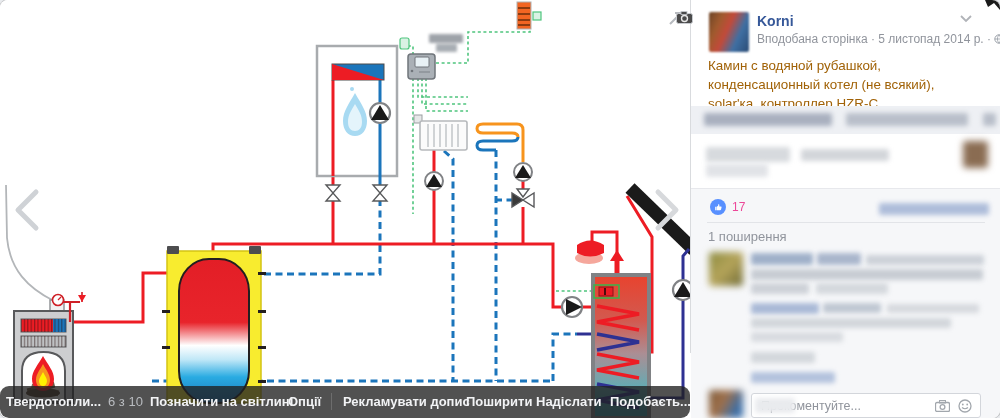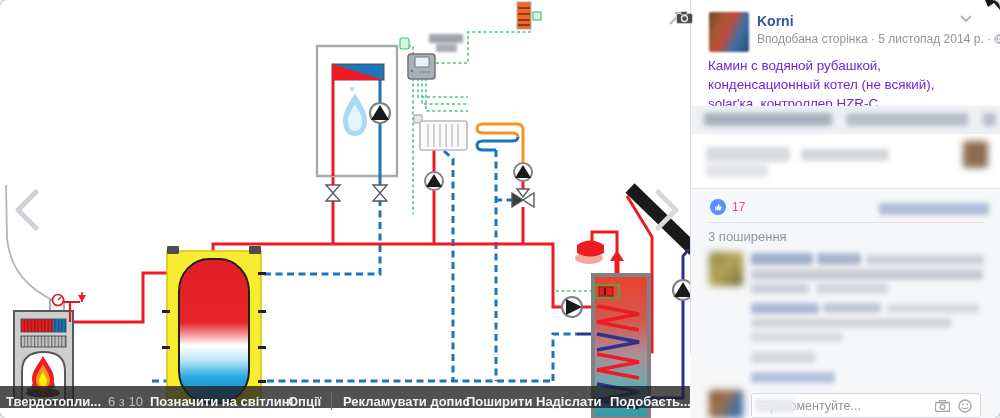--- a/index.html
+++ b/index.html
@@ -2,34 +2,34 @@
 <html><head>
 <meta charset="utf-8">
 <style>
   html,body{margin:0;padding:0;background:#e9ebee;font-family:"Liberation Sans",sans-serif;}
   #app{position:relative;width:1000px;height:418px;background:#fff;border-radius:8px;overflow:hidden;box-shadow:0 0 0 1px rgba(0,0,0,.15);}
   .abs{position:absolute;}
   
   #photo-area{position:absolute;left:0;top:0;width:690px;height:418px;background:#fff;}
   #diagram-svg{position:absolute;left:0;top:0;z-index:1;}
   #watermark{position:absolute;left:10px;top:360px;z-index:2;font-size:40px;font-weight:bold;letter-spacing:3px;color:rgba(125,125,125,.42);white-space:nowrap;}
-  #viewer-toolbar{position:absolute;left:0;top:386px;width:690px;height:22px;background:rgba(32,32,32,.78);z-index:3;color:#fff;font-size:13px;}
+  #viewer-toolbar{position:absolute;left:0;top:386px;width:690px;height:32px;background:rgba(32,32,32,.78);z-index:3;color:#fff;font-size:13px;border-radius:9px;}
   #viewer-toolbar span{position:absolute;top:8px;white-space:nowrap;}
   .tb-action{font-weight:bold;color:#f2f3f5;cursor:pointer;}
   .tb-muted{color:#b9bcc0;}
   .tb-div{position:absolute;top:7px;width:1px;height:17px;background:#6d6d6d;}
   #tb-camera{position:absolute;left:676px;top:11px;z-index:4;}
   .nav-chevron{position:absolute;z-index:4;}
   
   #sidebar{position:absolute;left:690px;top:0;width:310px;height:353px;background:#fff;border-left:1px solid #d9dbde;box-sizing:border-box;font-size:13px;color:#1d2129;}
   .blur{filter:blur(2.4px);border-radius:2px;}
   .blur3{filter:blur(3.5px);border-radius:3px;}
   #post-author{position:absolute;left:66px;top:13px;font-size:14px;font-weight:bold;color:#365899;}
   #post-meta{position:absolute;left:66px;top:32px;font-size:12px;color:#90949c;white-space:nowrap;}
-  #post-body{position:absolute;left:17px;top:57px;width:278px;font-size:13.4px;line-height:1.4;color:#6d28d9;}
+  #post-body{position:absolute;left:17px;top:57px;width:278px;font-size:13.4px;line-height:1.4;color:#a16207;}
   #strip1{position:absolute;left:0;top:106px;width:310px;height:28px;background:#eef0f4;}
   #social-bg{position:absolute;left:0;top:188px;width:310px;height:230px;background:#f6f7f9;border-top:1px solid #e7e8ec;}
   #like-badge{position:absolute;left:19px;top:199px;width:16px;height:16px;border-radius:50%;background:#5890ff;display:flex;align-items:center;justify-content:center;}
   #like-count{position:absolute;left:41px;top:200px;font-size:12px;color:#ec4899;}
   #like-divider{position:absolute;left:16px;top:222px;width:278px;height:1px;background:#e2e4e8;}
   #share-count{position:absolute;left:17px;top:229px;font-size:13px;color:#90949c;cursor:pointer;}
   #comment-box{position:absolute;left:60px;top:393px;width:230px;height:25px;background:#fff;border:1px solid #d3d6db;border-radius:3px;box-sizing:border-box;}
   #comment-placeholder{position:absolute;left:9px;top:5px;font-size:12.5px;color:#90949c;white-space:nowrap;}
   .avatar{position:absolute;overflow:hidden;}
 </style>
@@ -298,21 +298,21 @@
     <div id="social-bg"></div>
 
     <div id="like-badge">
       <svg width="10" height="10" viewBox="0 0 16 16">
         <path d="M3.5 13 V7.5 H5.6 V13 Z M6.2 13 V7.3 L8.0 6.5 8.6 3.1 Q10.5 3.1 10.2 5.9 L10.0 7 H12.7 Q14.0 7 13.7 8.3 L12.9 11.8 Q12.6 13 11.3 13 Z" fill="#fff"></path>
       </svg>
     </div>
     <div id="like-count">17</div>
     <div class="abs blur" style="left:188px;top:203px;width:110px;height:12px;background:#aebdda;"></div>
     <div id="like-divider"></div>
-    <div id="share-count">3 поширення</div>
+    <div id="share-count">1 поширення</div>
 
     <div>
       <div class="avatar blur3" style="left:18px;top:252px;width:34px;height:34px;background:linear-gradient(135deg,#8a8a3e,#b5a45a 50%,#6e6a35);"></div>
       <div class="abs blur" style="left:60px;top:253px;width:62px;height:12px;background:#9fb0c9;"></div>
       <div class="abs blur" style="left:126px;top:253px;width:44px;height:12px;background:#a9b6cc;"></div>
       <div class="abs blur" style="left:175px;top:255px;width:118px;height:10px;background:#ccd1d8;"></div>
       <div class="abs blur" style="left:60px;top:269px;width:232px;height:11px;background:#c7ccd3;"></div>
       <div class="abs blur" style="left:60px;top:283px;width:58px;height:11px;background:#cdd1d7;"></div>
       <div class="abs blur" style="left:125px;top:283px;width:72px;height:11px;background:#d4d8dd;"></div>
       <div class="abs blur" style="left:60px;top:303px;width:68px;height:11px;background:#a9b9d6;"></div>

